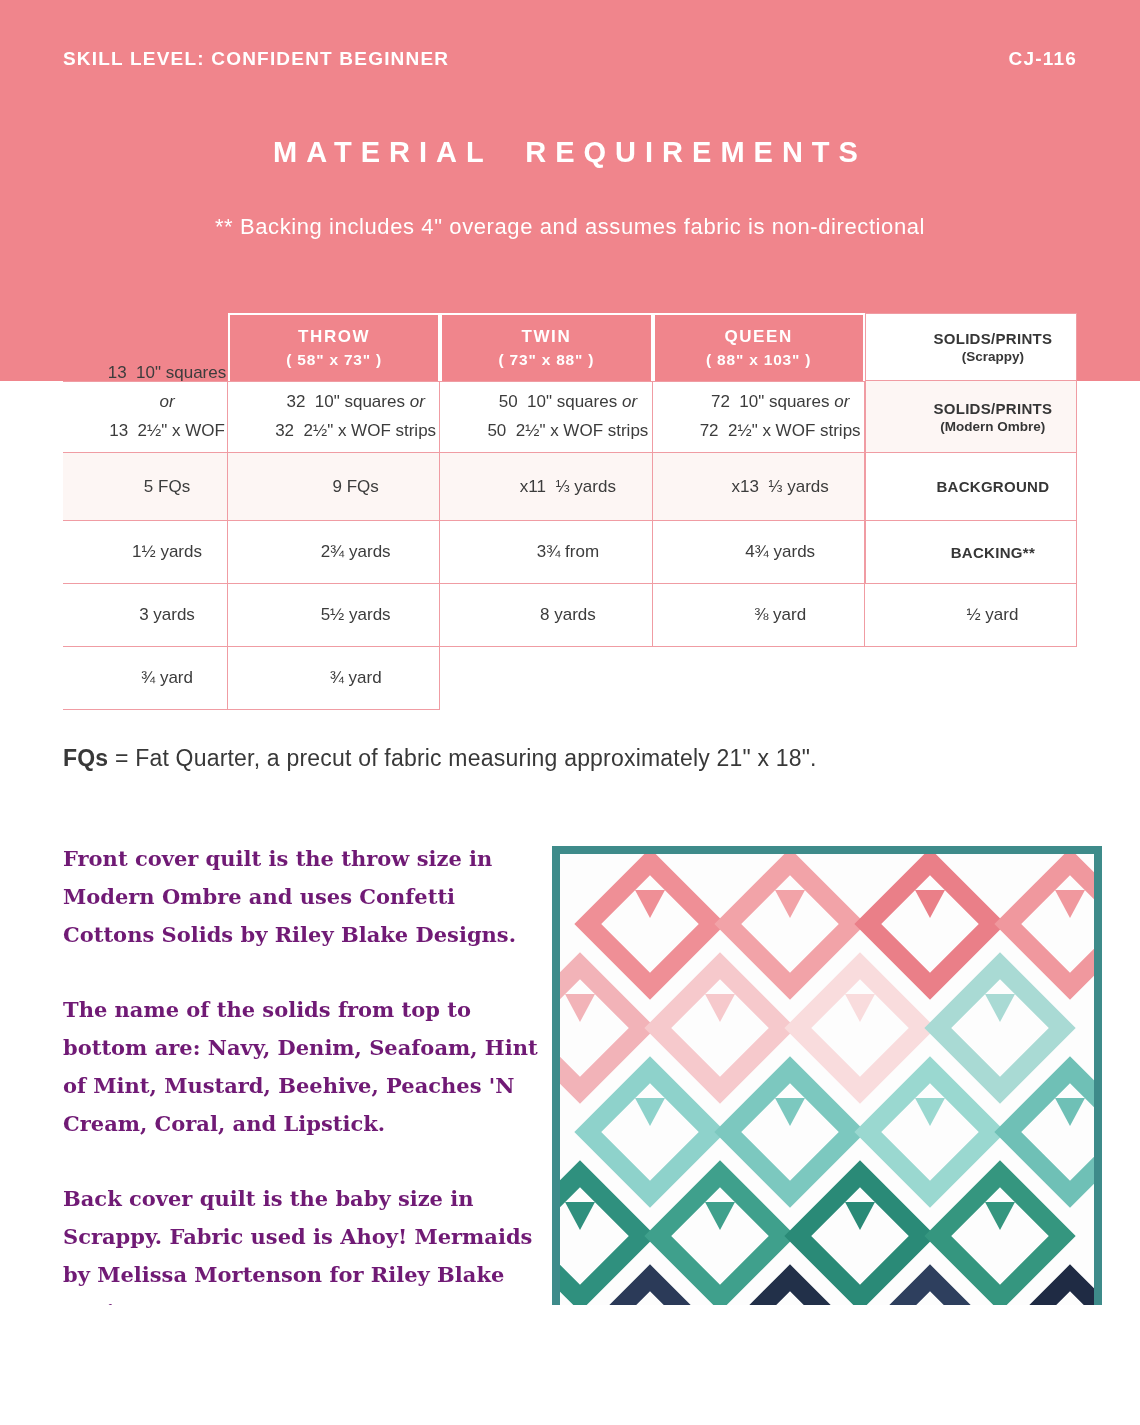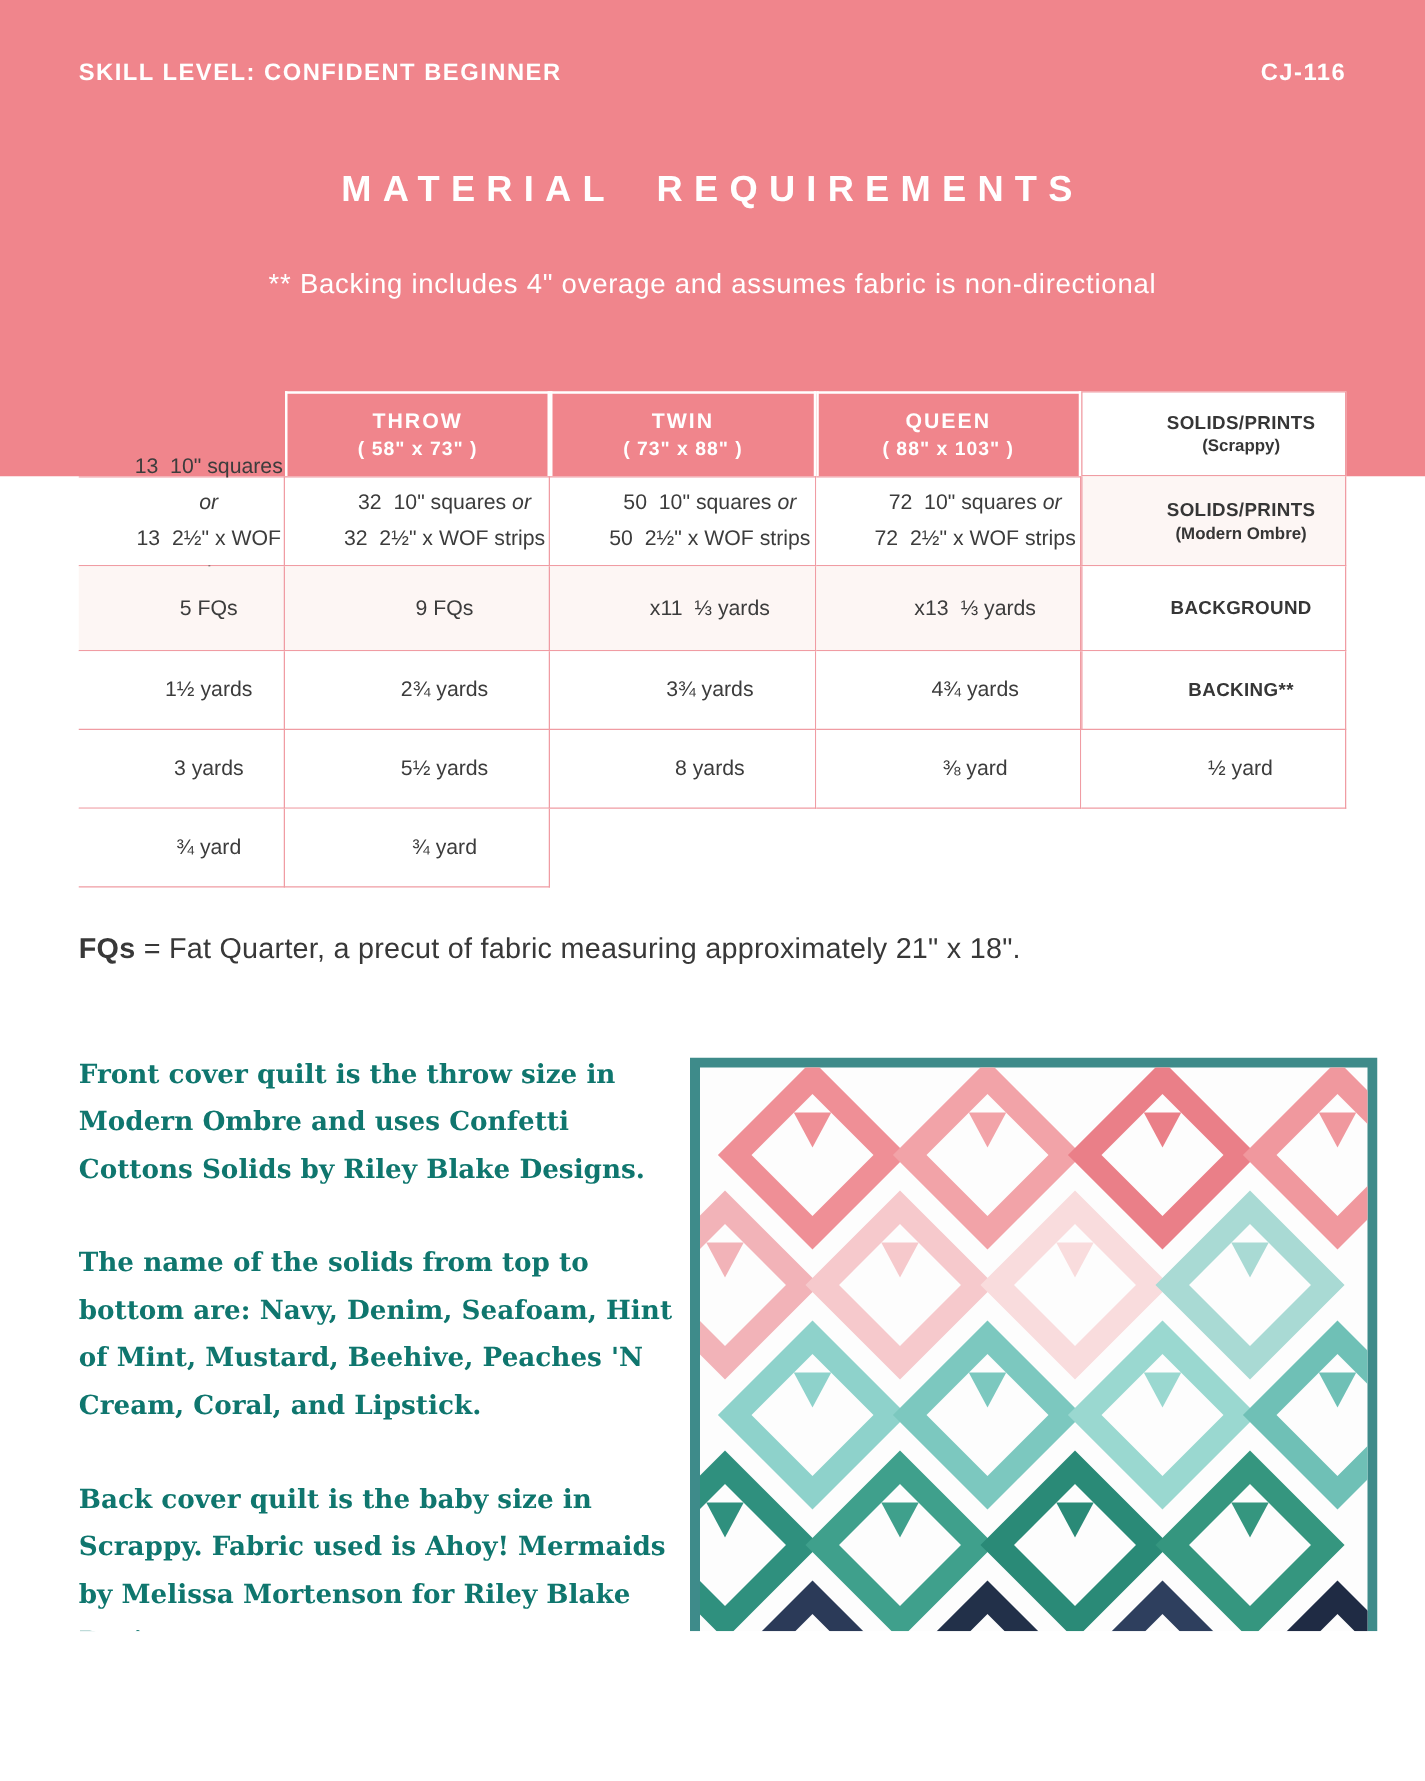--- a/index.html
+++ b/index.html
@@ -42,21 +42,21 @@
   .cellval{font-size:17px;}
   .cl{font-size:17px;line-height:1.7;}
   .cl em{font-style:italic;}
 
   
   .fq-note{position:absolute;left:63px;top:745px;font-size:23px;color:#383838;letter-spacing:0.2px;}
   .fq-note b{font-weight:bold;}
 
   
   .paras{position:absolute;left:63px;top:840px;width:478px;
-         font-family:"DejaVu Serif", serif;font-weight:bold;color:#0f766e;
+         font-family:"DejaVu Serif", serif;font-weight:bold;color:#701a75;
          font-size:21px;line-height:38px;}
   .paras p{margin-bottom:37px;}
 
   
   .quilt{position:absolute;left:552px;top:846px;width:550px;height:556px;}
   .quilt svg{display:block;}
 </style>
 </head>
 <body>
 
@@ -125,21 +125,21 @@
     <div class="bcell first">
       <div class="label-main">BACKGROUND</div>
     </div>
     <div class="bcell">
         <span class="cellval">1½ yards</span>
       </div>
     <div class="bcell">
         <span class="cellval">2¾ yards</span>
       </div>
     <div class="bcell">
-        <span class="cellval">3¾ yards</span>
+        <span class="cellval">3¾ from</span>
       </div>
     <div class="bcell">
         <span class="cellval">4¾ yards</span>
       </div>
 
     <div class="bcell first">
       <div class="label-main">BACKING**</div>
     </div>
     <div class="bcell">
         <span class="cellval">3 yards</span>

